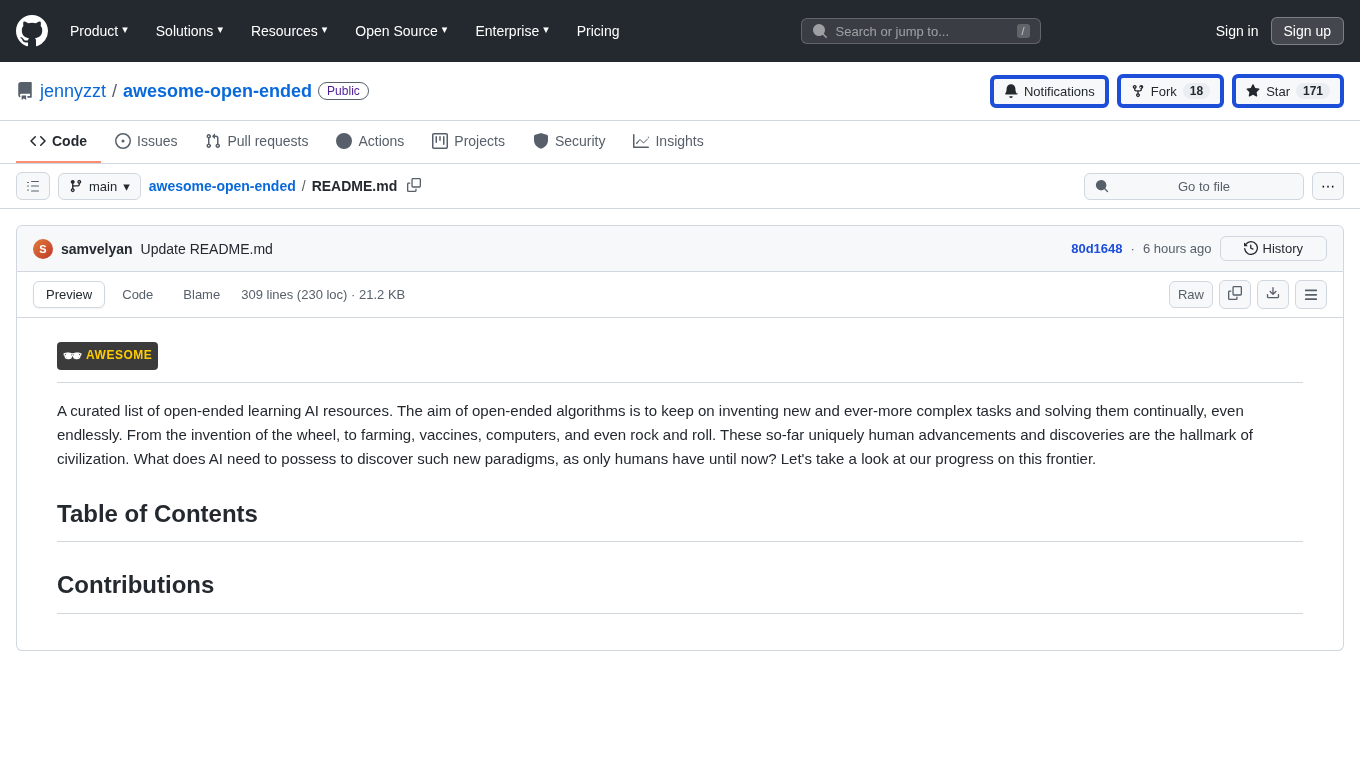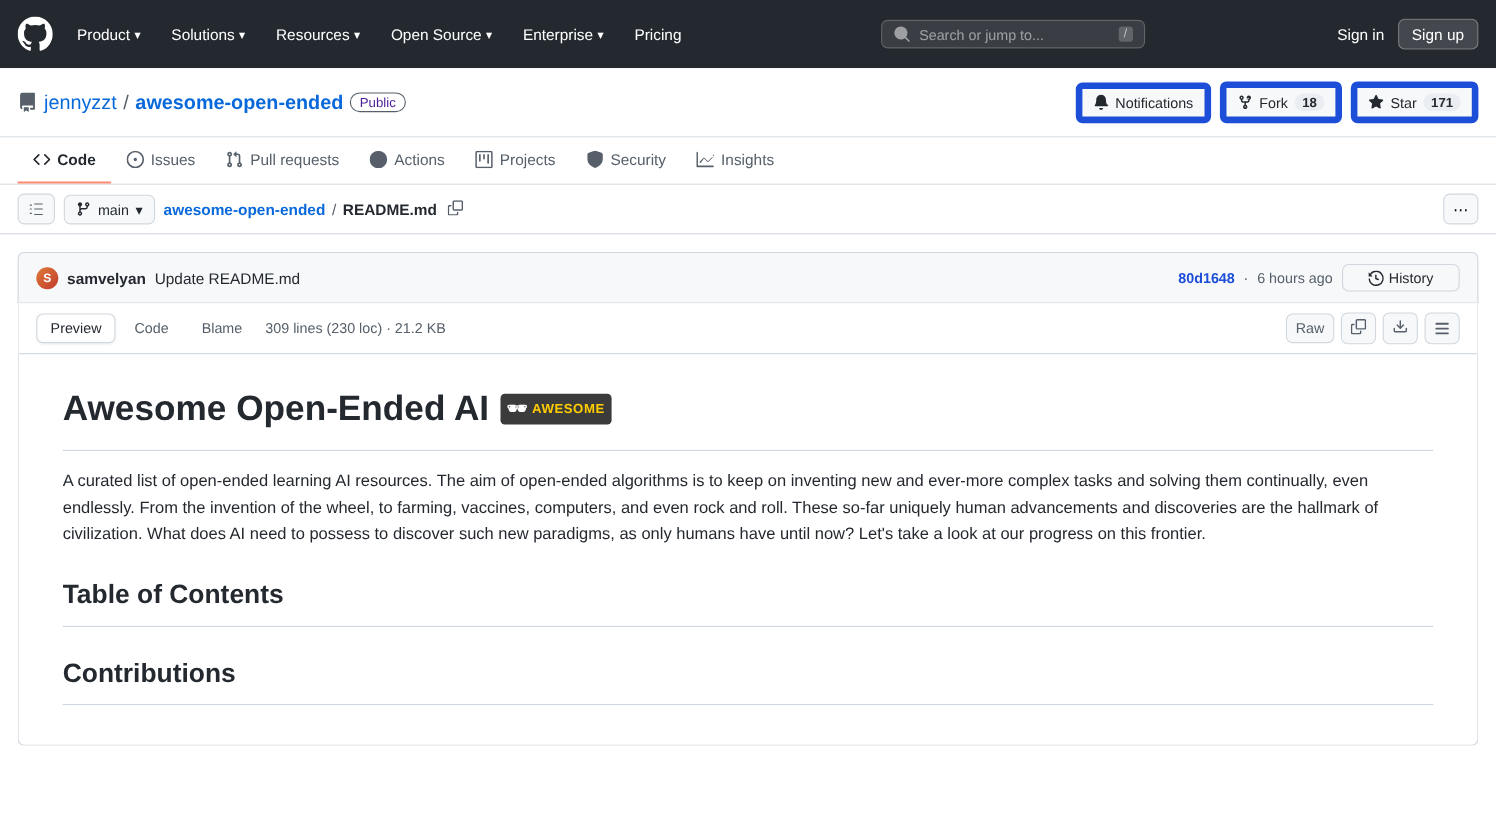--- a/index.html
+++ b/index.html
@@ -7,21 +7,21 @@
 
     
     .top-nav {
       display: flex; align-items: center; justify-content: space-between;
       padding: 0 16px; height: 62px; background: #24292f; color: #fff;
     }
     .top-nav-left { display: flex; align-items: center; gap: 16px; }
     .top-nav-right { display: flex; align-items: center; gap: 12px; }
     .github-logo { width: 32px; height: 32px; fill: white; flex-shrink: 0; }
     .nav-item {
-      display: flex; align-items: center; gap: 4px; color: #fff;
+      display: flex; align-items: flex-start; gap: 4px; color: #fff;
       font-size: 14px; font-weight: 500; cursor: pointer; padding: 4px 6px;
       border-radius: 6px; background: none; border: none;
     }
     .chevron { font-size: 11px; }
 
     .search-box {
       display: flex; align-items: center; gap: 8px;
       background: rgba(255,255,255,0.1); border: 1px solid rgba(255,255,255,0.2);
       border-radius: 6px; padding: 4px 10px; width: 240px; cursor: text;
       color: rgba(255,255,255,0.7); font-size: 13px;
@@ -53,21 +53,21 @@
     .repo-title .owner { color: #0969da; font-weight: 500; }
     .repo-title .sep { color: #57606a; font-weight: 300; }
     .repo-title .repo-name { color: #0969da; font-weight: 700; }
     .public-badge {
       border: 1px solid #57606a; color: #4c1d95; border-radius: 100px;
       padding: 1px 8px; font-size: 12px; font-weight: 500;
     }
     .repo-header-right { display: flex; align-items: center; gap: 8px; }
     .btn-action {
       display: flex; align-items: center; gap: 6px;
-      border: 6px solid #1d4ed8; border-radius: 6px;
+      border: 4px solid #1d4ed8; border-radius: 6px;
       padding: 5px 10px; font-size: 13px; font-weight: 500;
       background: #f6f8fa; cursor: pointer; color: #24292f;
     }
     .btn-action .count {
       background: #eaeef2; border-radius: 100px;
       padding: 1px 7px; font-size: 12px; font-weight: 600;
     }
 
     
     .tab-nav {
@@ -133,21 +133,21 @@
       width: 20px; height: 20px; border-radius: 50%;
       background: linear-gradient(135deg, #e07b39, #c0392b);
       display: flex; align-items: center; justify-content: center;
       font-size: 11px; color: white; font-weight: 600;
     }
     .commit-author { font-weight: 600; color: #24292f; font-size: 14px; }
     .commit-message { color: #24292f; font-size: 14px; }
     .commit-bar-right { display: flex; align-items: center; gap: 8px; font-size: 13px; color: #57606a; }
     .commit-hash { color: #1d4ed8; font-weight: 600; }
     .history-btn {
-      display: flex; align-items: flex-end; gap: 5px;
+      display: flex; align-items: flex-start; gap: 5px;
       border: 1px solid #d0d7de; border-radius: 6px;
       padding: 4px 23px; background: #f6f8fa; cursor: pointer;
       font-size: 13px; font-weight: 500; color: #24292f;
     }
 
     
     .code-view {
       margin: 0 16px; border: 1px solid #d0d7de; border-top: none;
       border-radius: 0 0 6px 6px; background: #fff;
     }
@@ -342,20 +342,26 @@
       <span class="bc-file">README.md</span>
       <button class="btn-copy-path">
         <svg width="14" height="14" fill="currentColor" viewBox="0 0 16 16">
           <path d="M0 6.75C0 5.784.784 5 1.75 5h1.5a.75.75 0 010 1.5h-1.5a.25.25 0 00-.25.25v7.5c0 .138.112.25.25.25h7.5a.25.25 0 00.25-.25v-1.5a.75.75 0 011.5 0v1.5A1.75 1.75 0 019.25 16h-7.5A1.75 1.75 0 010 14.25v-7.5z"></path>
           <path d="M5 1.75C5 .784 5.784 0 6.75 0h7.5C15.216 0 16 .784 16 1.75v7.5A1.75 1.75 0 0114.25 11h-7.5A1.75 1.75 0 015 9.25v-7.5zm1.75-.25a.25.25 0 00-.25.25v7.5c0 .138.112.25.25.25h7.5a.25.25 0 00.25-.25v-7.5a.25.25 0 00-.25-.25h-7.5z"></path>
         </svg>
       </button>
     </div>
   </div>
   <div class="file-bar-right">
+    <button class="btn-goto-file">
+      <svg width="14" height="14" fill="#57606a" viewBox="0 0 16 16">
+        <path d="M10.68 11.74a6 6 0 01-7.922-8.982 6 6 0 018.982 7.922l3.04 3.04a.75.75 0 11-1.06 1.06l-3.04-3.04zM11.5 7a4.5 4.5 0 11-9 0 4.5 4.5 0 019 0z"></path>
+      </svg>
+      <span class="goto-file-text">Go to file</span>
+    </button>
     <button class="btn-ellipsis">⋯</button>
   </div>
 </div>
 
 <div class="commit-bar">
   <div class="commit-bar-left">
     <div class="avatar" style="background: linear-gradient(135deg, #e07b39, #c0392b);">
       <span>S</span>
     </div>
     <span class="commit-author">samvelyan</span>
@@ -399,21 +405,20 @@
       <button class="btn-toolbar">
         <svg width="14" height="14" fill="currentColor" viewBox="0 0 16 16">
           <path d="M2 4a1 1 0 000 2h12a1 1 0 100-2H2zm0 5a1 1 0 000 2h12a1 1 0 100-2H2zm0 5a1 1 0 000 2h12a1 1 0 100-2H2z"></path>
         </svg>
       </button>
     </div>
   </div>
 
   <div class="readme-content">
     <h1>
-      <span>Awesome Open-Ended AI</span>
       <span class="awesome-badge" style="background:#3b3b3b; font-size:13px; border-radius:4px; padding:2px 6px; display:inline-flex; align-items:center; gap:4px;">
         <span style="color:#fff; font-size:15px;">🕶</span>
         <span style="color:#fc0; font-weight:700; font-size:12px; text-transform:uppercase; letter-spacing:0.5px;">awesome</span>
       </span>
     </h1>
     <p>A curated list of open-ended learning AI resources. The aim of open-ended algorithms is to keep on inventing new and ever-more complex tasks and solving them continually, even endlessly. From the invention of the wheel, to farming, vaccines, computers, and even rock and roll. These so-far uniquely human advancements and discoveries are the hallmark of civilization. What does AI need to possess to discover such new paradigms, as only humans have until now? Let's take a look at our progress on this frontier.</p>
     <h2>Table of Contents</h2>
     <h2>Contributions</h2>
   </div>
 </div>

